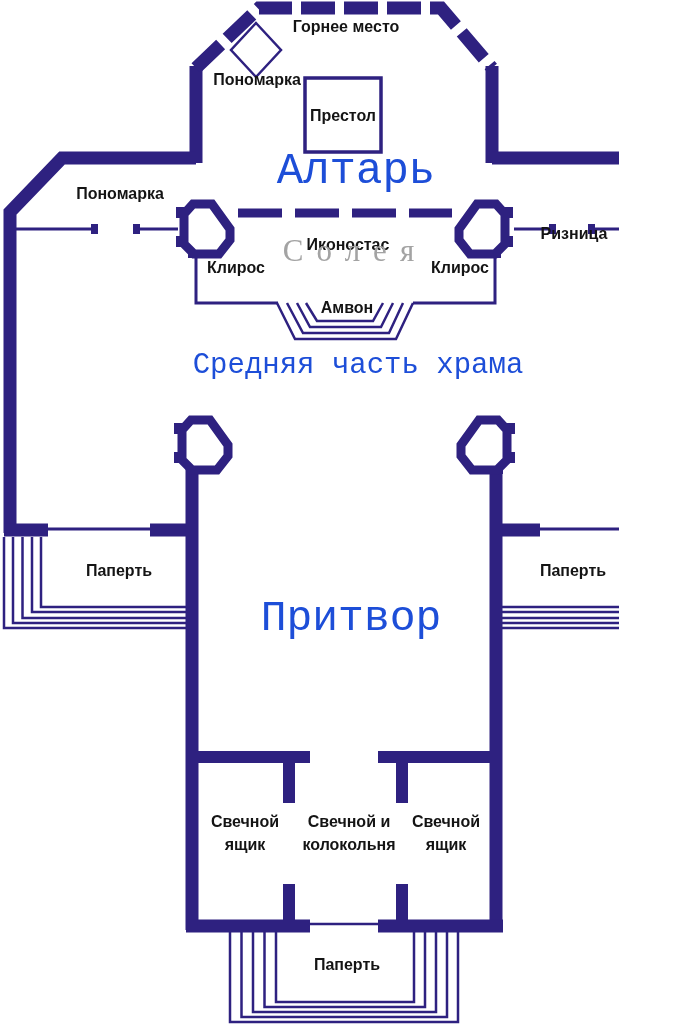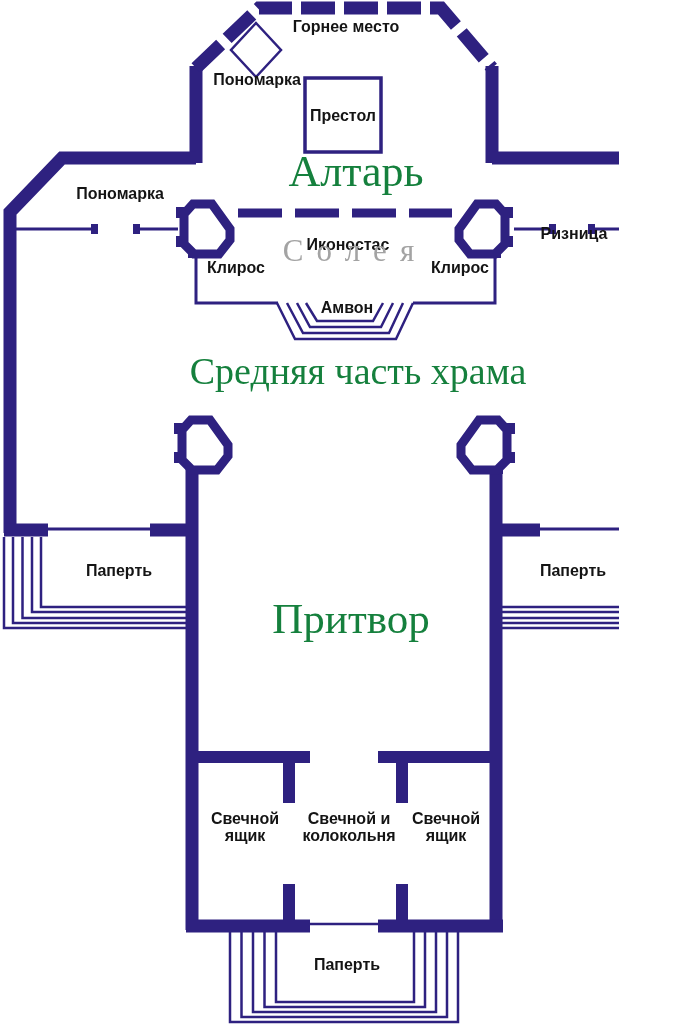--- a/index.html
+++ b/index.html
@@ -24,28 +24,28 @@
   #plan-svg .w2{stroke-width:2.5;}
   #plan-svg .dash-apse{stroke-dasharray:34 9;}
   #plan-svg .dash-icon{stroke-dasharray:44 13;}
   #plan-svg .fillwhite{fill:#ffffff;}
   #plan-svg .tab{fill:var(--wall);stroke:none;}
   .lbl{
     position:absolute;transform:translateX(-50%);
     color:var(--label-text);font-weight:bold;font-size:16px;line-height:20px;
     white-space:nowrap;text-align:center;
   }
-  .lbl.two{white-space:normal;line-height:17px;}
+  .lbl.two{white-space:normal;line-height:23px;}
   .big{
     position:absolute;transform:translateX(-50%);
-    font-family:Liberation Serif, serif;font-weight:normal;
-    color:#15803d;white-space:nowrap;
+    font-family:Liberation Mono, monospace;font-weight:normal;
+    color:#1d4ed8;white-space:nowrap;
   }
   .big.altar{font-size:44px;}
-  .big.middle{font-size:38px;}
+  .big.middle{font-size:29px;}
   .big.pritvor{font-size:43px;}
   .soleya{
     position:absolute;transform:translateX(-50%);
     font-family:"Liberation Serif",serif;color:var(--solea-text);
     font-size:31px;letter-spacing:0.42em;white-space:nowrap;
   }
 </style>
 </head>
 <body>
 

